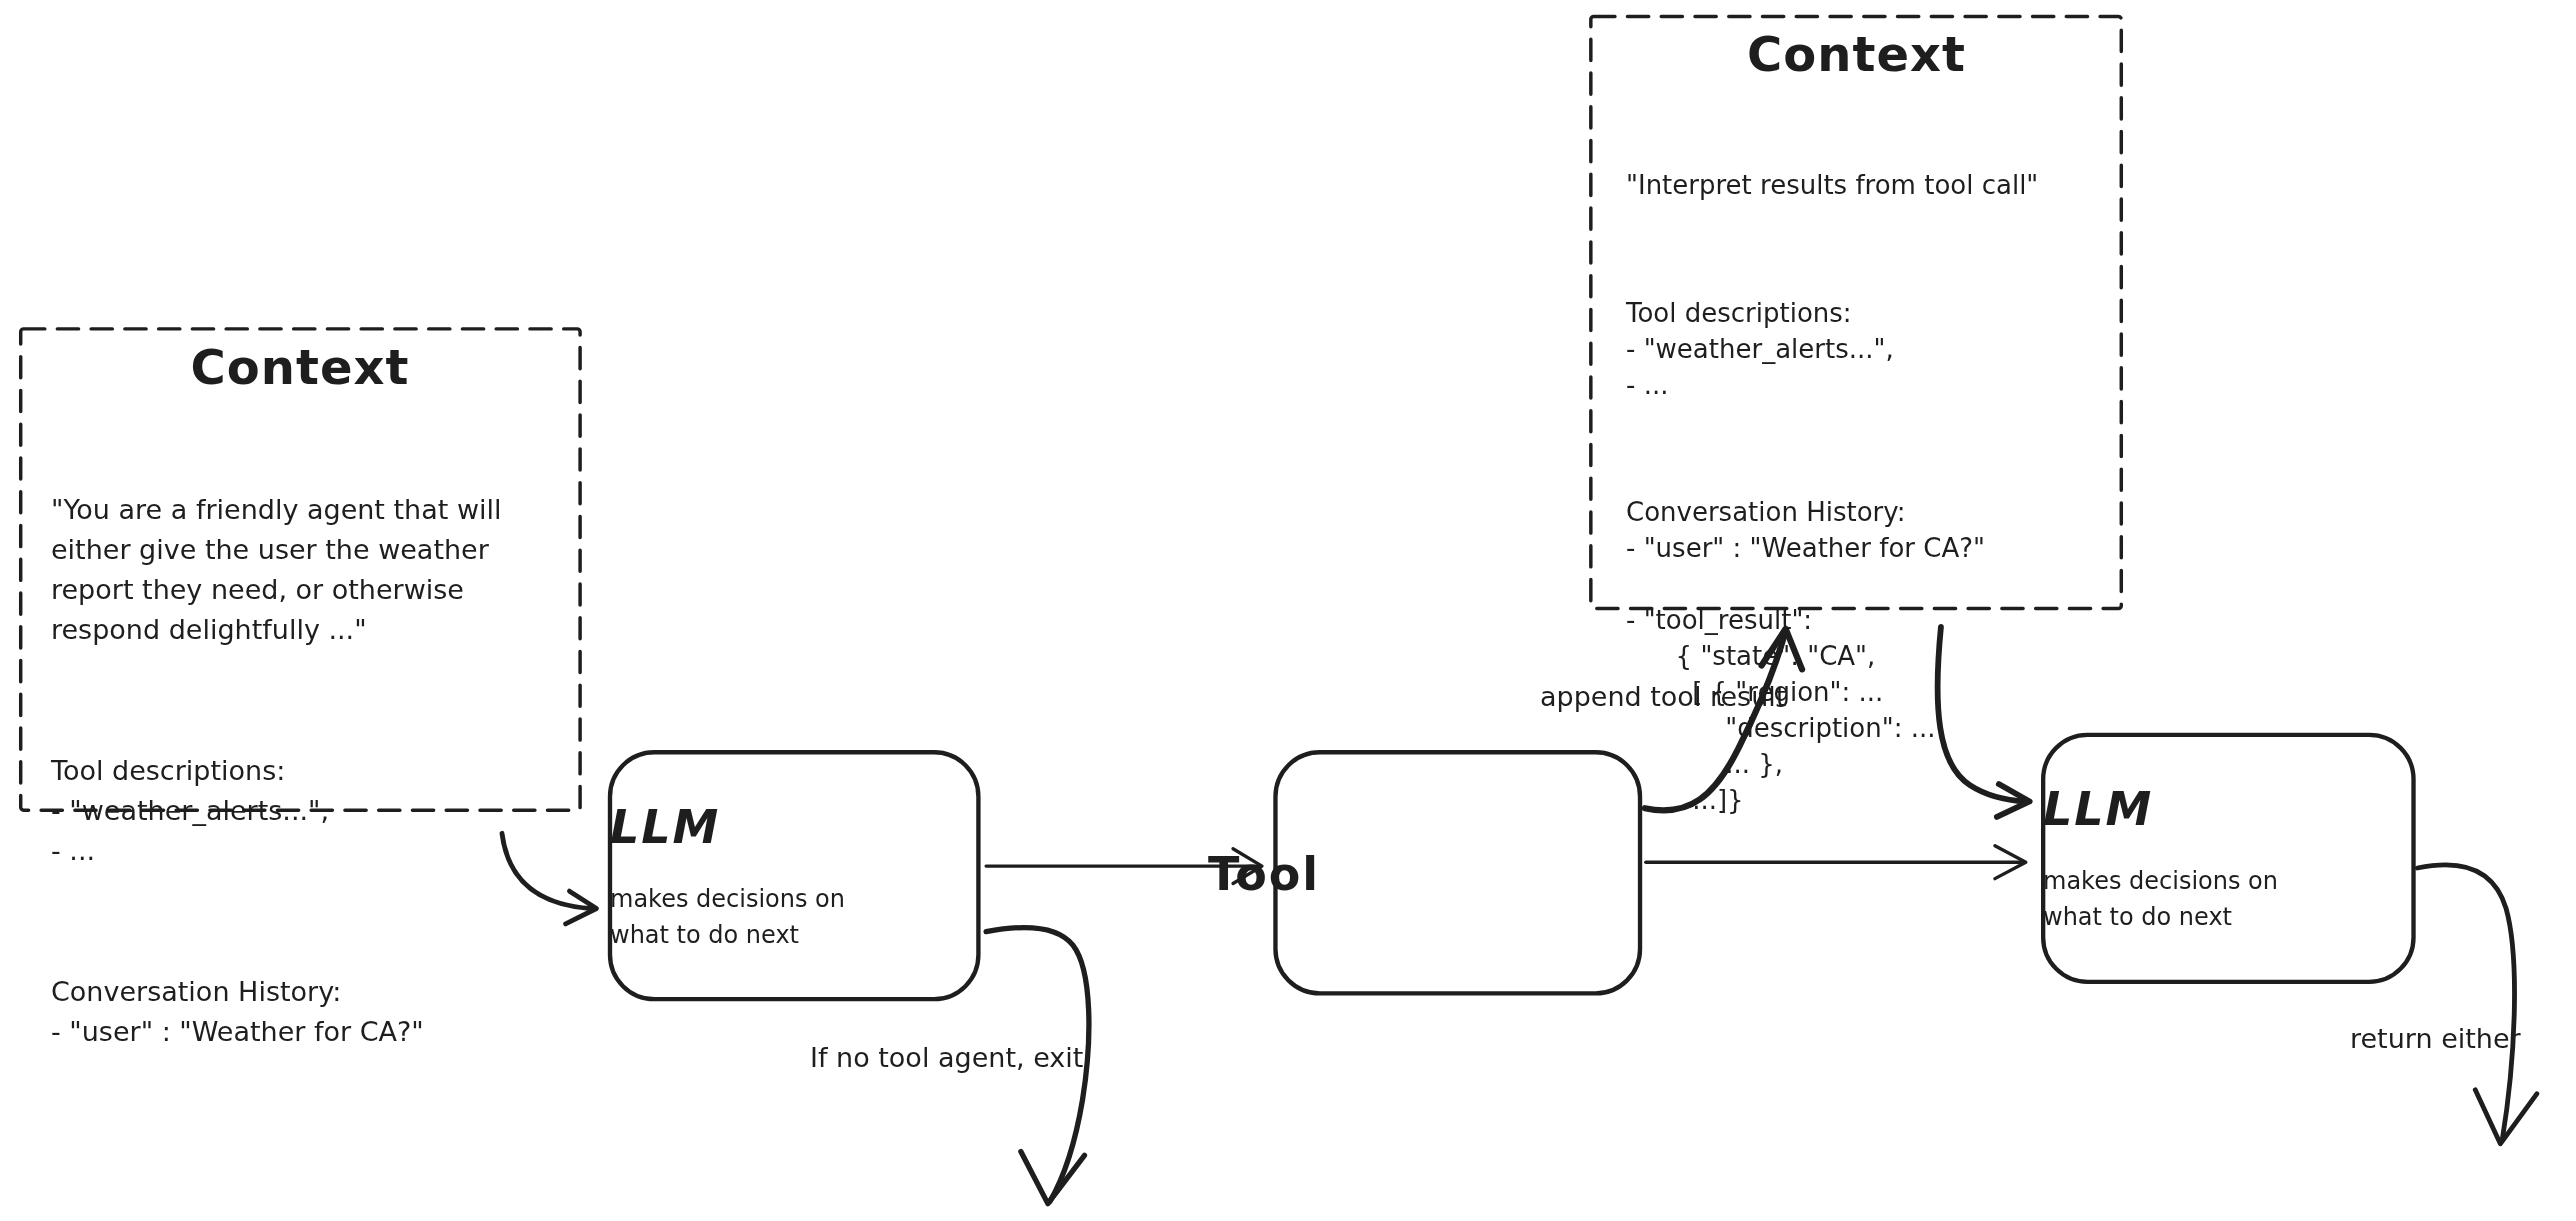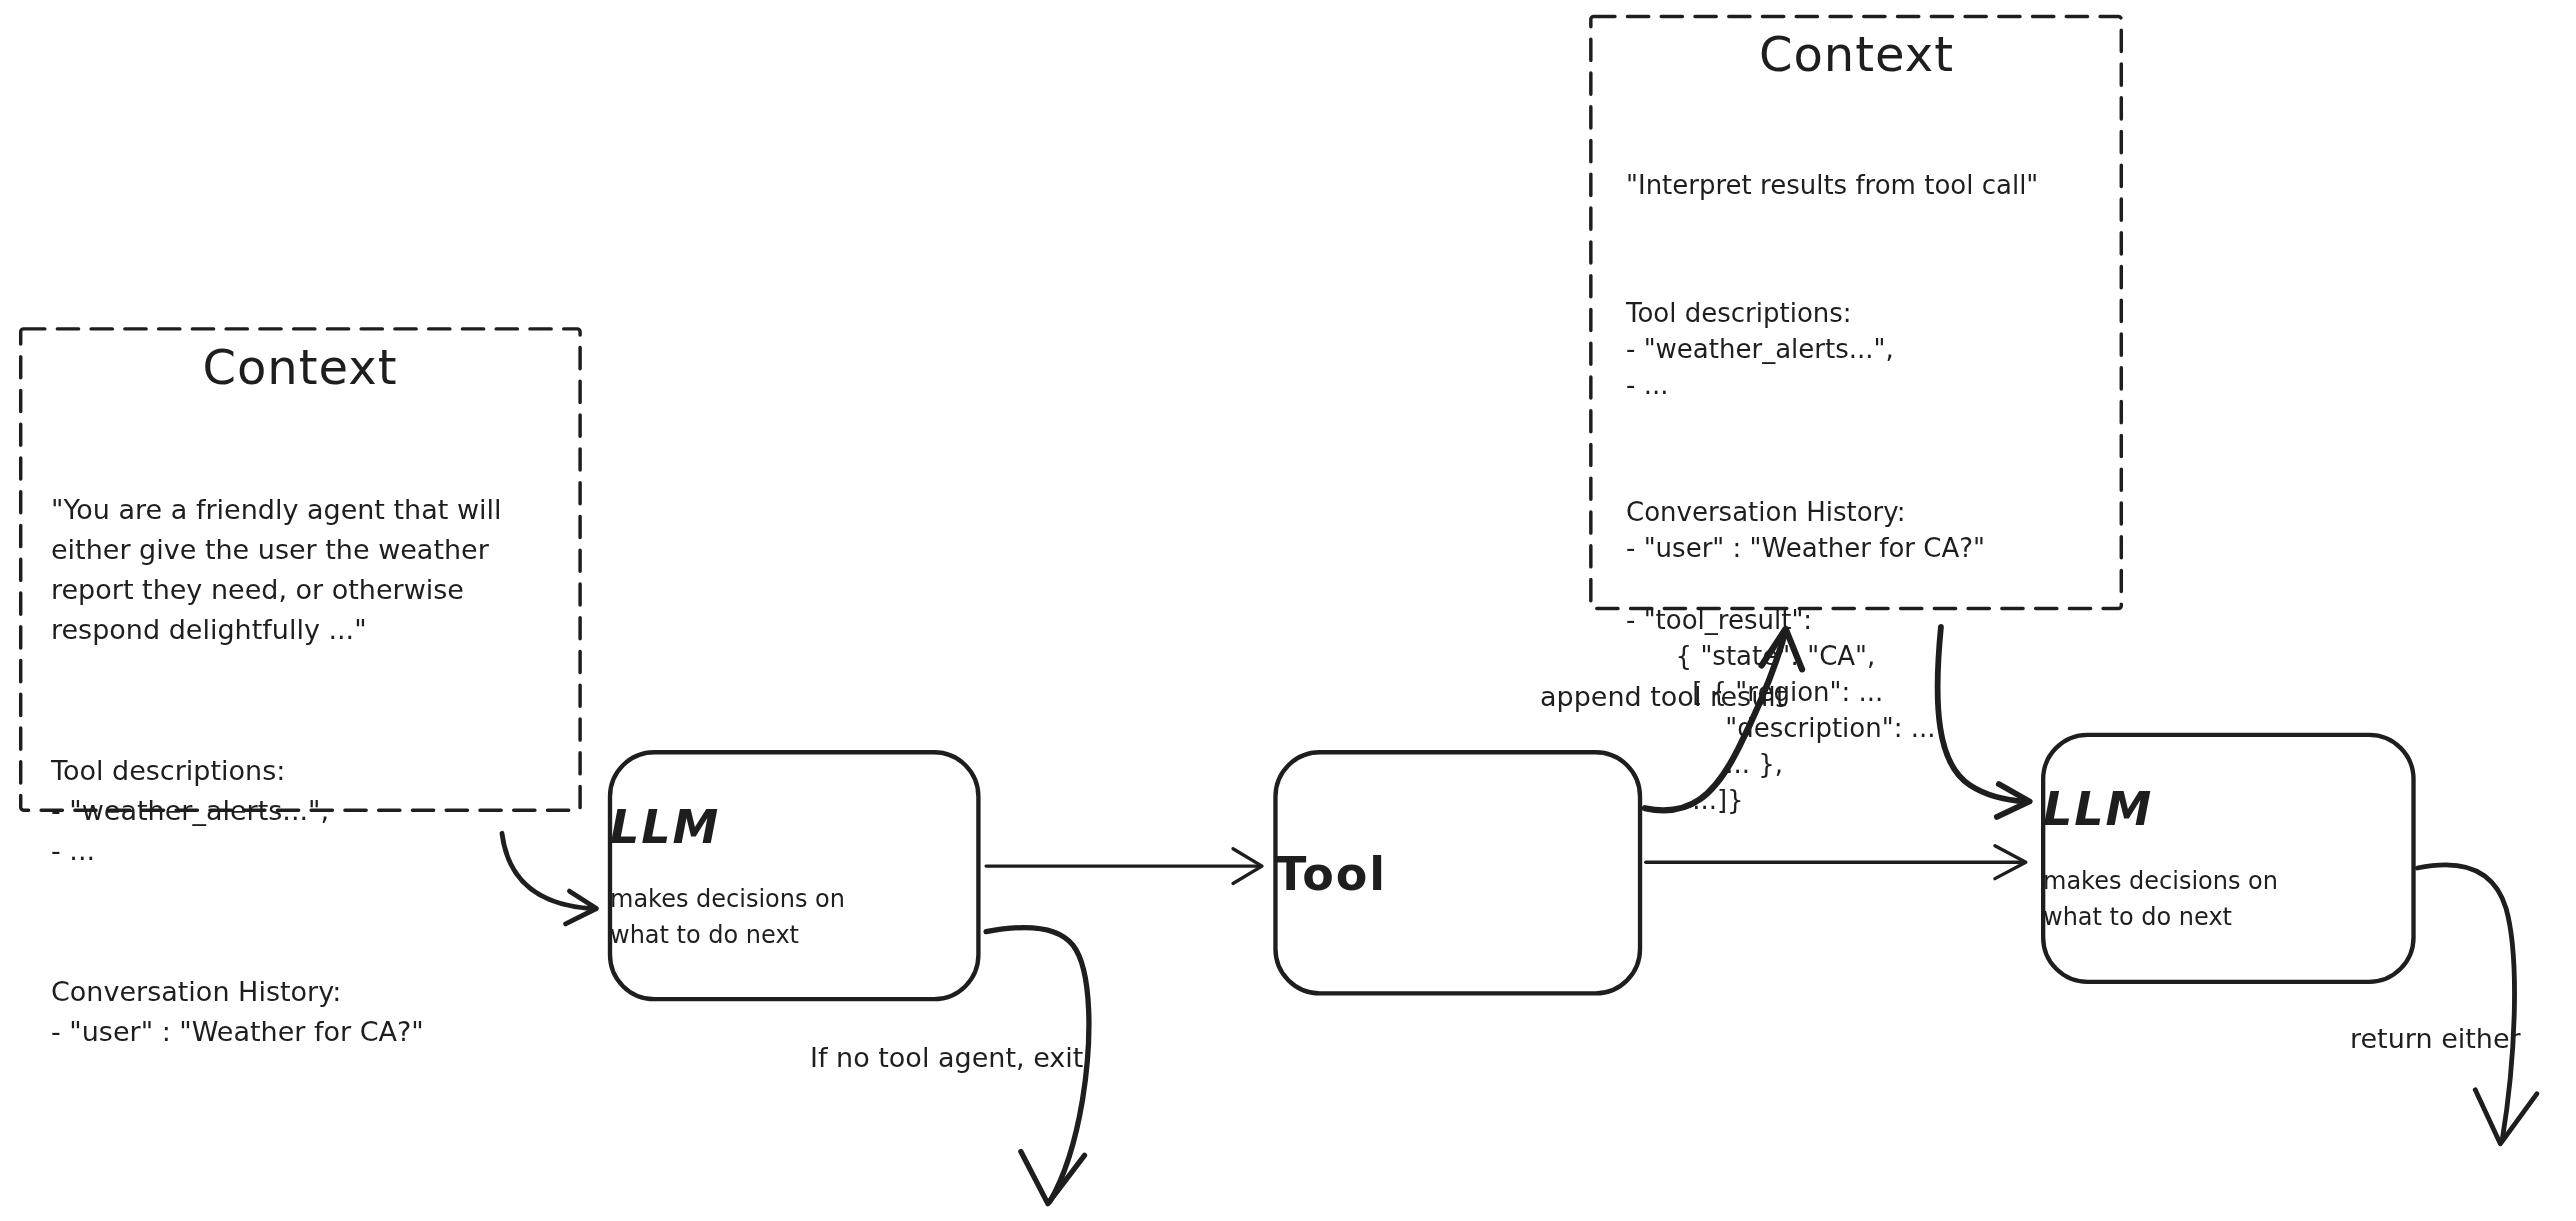--- a/index.html
+++ b/index.html
@@ -16,21 +16,21 @@
     position: absolute;
     left: 0; top: 0;
     width: 2576px; height: 1221px;
   }
   svg.overlay * { fill: none; stroke: #1e1e1e; stroke-linecap: round; stroke-linejoin: round; }
 
   .ctx { position: absolute; }
   .ctx-title {
     position: absolute; left: 0; right: 0; top: 9.6px;
     text-align: center;
-    font-size: 48px; font-weight: 400; letter-spacing: 1px;
+    font-size: 48px; font-weight: 700; letter-spacing: 1px;
   }
   .ctx-body { position: absolute; white-space: pre-wrap; }
   .ctx-left-body  { left: 31px; right: 19.3px; top: 81px; font-size: 27px; line-height: 40px; }
   .ctx-right-body { left: 35px; right: 13.5px; top: 79px; font-size: 26px; line-height: 36px; }
   .ctx-para { white-space: pre-wrap; }
   .ctx-left-body  .ctx-para + .ctx-para { margin-top: 21px; }
   .ctx-right-body .ctx-para + .ctx-para { margin-top: 19.3px; }
 
   .node {
     position: absolute;
@@ -139,21 +139,21 @@
         ...]}</div>
     </div>
   </div>
 
   <div class="node" style="left:610px; top:753px; width:369px; height:247px;">
     <div class="node-title italic">LLM</div>
     <div class="node-sub">makes decisions on
 what to do next</div>
   </div>
 
-  <div class="node" style="left:1275px; top:753px; width:365px; height:241px;gap:8px;">
+  <div class="node" style="left:1208px; top:753px; width:365px; height:241px;gap:8px;">
     <div class="node-title">Tool</div>
   </div>
 
   <div class="node" style="left:2043px; top:735px; width:370px; height:247px;">
     <div class="node-title italic">LLM</div>
     <div class="node-sub">makes decisions on
 what to do next</div>
   </div>
 
   <div class="edge-label" style="left:1540px; top:681px;">append tool result</div>

